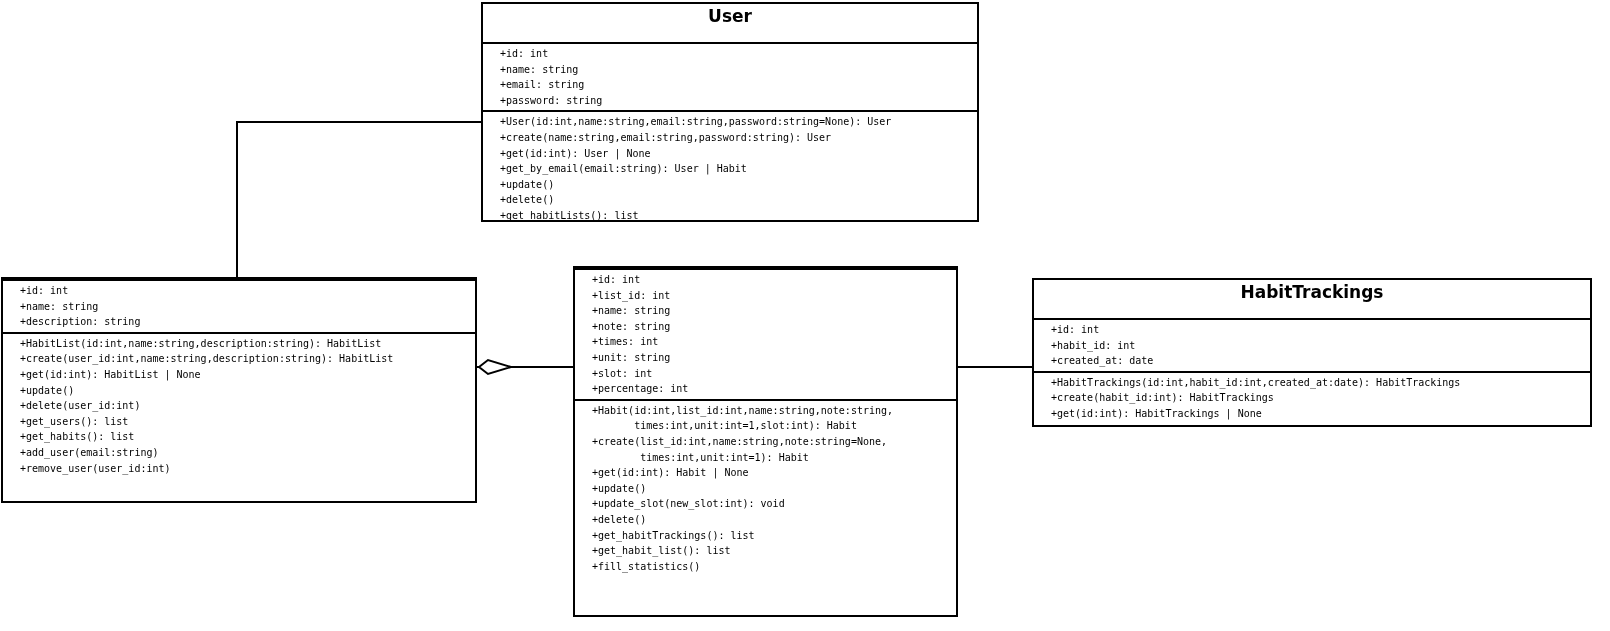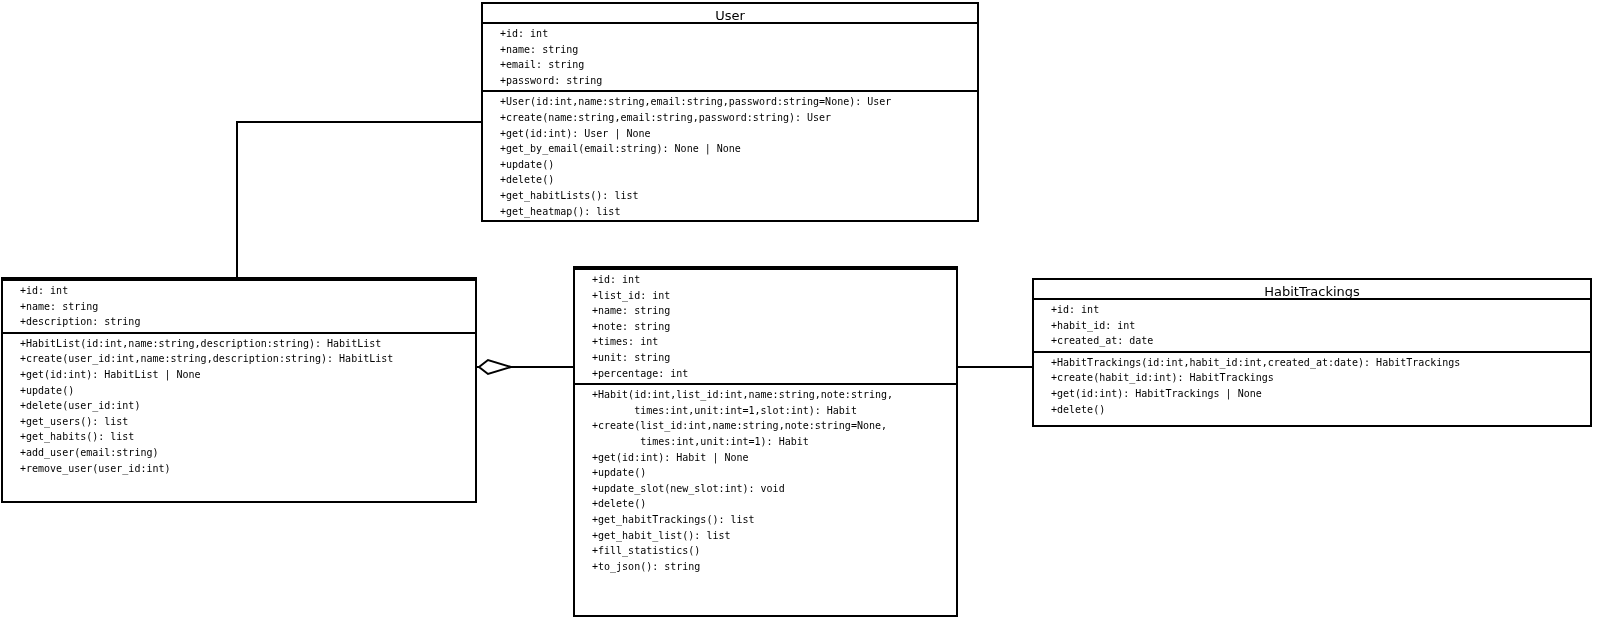--- a/index.html
+++ b/index.html
@@ -34,24 +34,24 @@
   .uml-class {
     position: absolute;
     box-sizing: border-box;
     border: 2px solid #000000;
     background: #ffffff;
     overflow: hidden;
   }
   .uml-title {
     text-align: center;
     font-family: "DejaVu Sans", sans-serif;
-    font-weight: normal;
-    font-size: 13px;
+    font-weight: bold;
+    font-size: 17px;
     line-height: 24px;
-    height: 18px;
+    height: 38px;
     color: #000000;
     white-space: nowrap;
     overflow: hidden;
   }
   .uml-sep {
     height: 0;
     border-top: 2px solid #000000;
   }
   .uml-section {
     padding: 0;
@@ -93,21 +93,21 @@
       <div class="uml-row">+id: int</div>
       <div class="uml-row">+name: string</div>
       <div class="uml-row">+email: string</div>
       <div class="uml-row">+password: string</div>
     </div>
     <div class="uml-sep"></div>
     <div class="uml-section uml-section-ops">
       <div class="uml-row">+User(id:int,name:string,email:string,password:string=None): User</div>
       <div class="uml-row">+create(name:string,email:string,password:string): User</div>
       <div class="uml-row">+get(id:int): User | None</div>
-      <div class="uml-row">+get_by_email(email:string): None | None</div>
+      <div class="uml-row">+get_by_email(email:string): User | Habit</div>
       <div class="uml-row">+update()</div>
       <div class="uml-row">+delete()</div>
       <div class="uml-row">+get_habitLists(): list</div>
       <div class="uml-row">+get_heatmap(): list</div>
     </div>
   </div>
 
   <div class="uml-class" style="left:1px; top:277px; width:476px; height:226px;">
     <div class="uml-sep"></div>
     <div class="uml-section uml-section-attrs">
@@ -131,36 +131,36 @@
 
   <div class="uml-class" style="left:573px; top:266px; width:385px; height:351px;">
     <div class="uml-sep"></div>
     <div class="uml-section uml-section-attrs">
       <div class="uml-row">+id: int</div>
       <div class="uml-row">+list_id: int</div>
       <div class="uml-row">+name: string</div>
       <div class="uml-row">+note: string</div>
       <div class="uml-row">+times: int</div>
       <div class="uml-row">+unit: string</div>
+      <div class="uml-row">+slot: int</div>
       <div class="uml-row">+percentage: int</div>
     </div>
     <div class="uml-sep"></div>
     <div class="uml-section uml-section-ops">
       <div class="uml-row">+Habit(id:int,list_id:int,name:string,note:string,</div>
       <div class="uml-row">       times:int,unit:int=1,slot:int): Habit</div>
       <div class="uml-row">+create(list_id:int,name:string,note:string=None,</div>
       <div class="uml-row">        times:int,unit:int=1): Habit</div>
       <div class="uml-row">+get(id:int): Habit | None</div>
       <div class="uml-row">+update()</div>
       <div class="uml-row">+update_slot(new_slot:int): void</div>
       <div class="uml-row">+delete()</div>
       <div class="uml-row">+get_habitTrackings(): list</div>
       <div class="uml-row">+get_habit_list(): list</div>
       <div class="uml-row">+fill_statistics()</div>
-      <div class="uml-row">+to_json(): string</div>
     </div>
   </div>
 
   <div class="uml-class" style="left:1032px; top:278px; width:560px; height:149px;">
     <div class="uml-title">HabitTrackings</div>
     <div class="uml-sep"></div>
     <div class="uml-section uml-section-attrs">
       <div class="uml-row">+id: int</div>
       <div class="uml-row">+habit_id: int</div>
       <div class="uml-row">+created_at: date</div>

